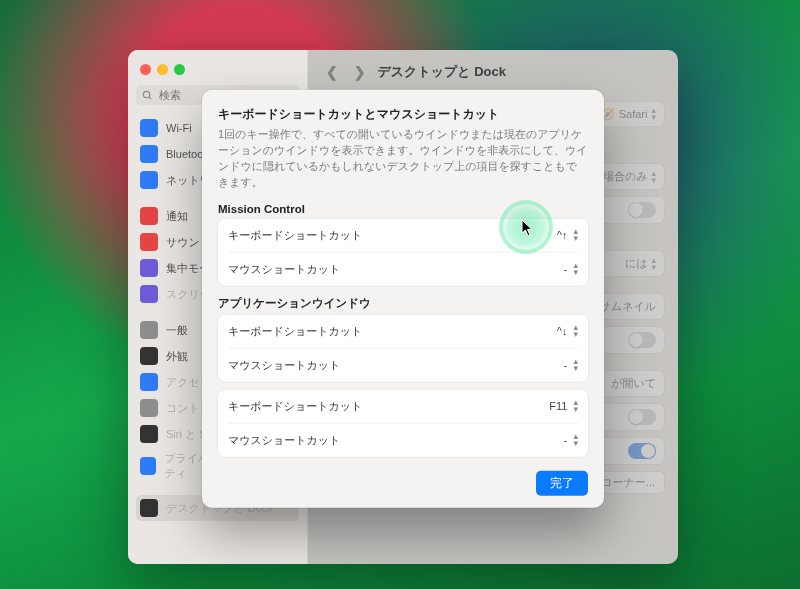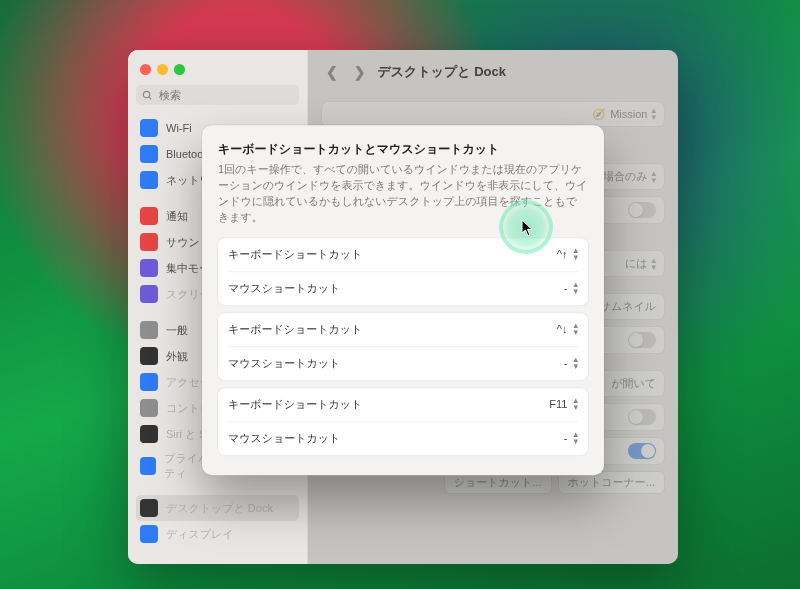--- a/index.html
+++ b/index.html
@@ -170,39 +170,35 @@
         </div>
         <div class="side-item">
           <span class="side-icon" style="background: rgb(47, 123, 246);"></span>
           <span class="label dim">プライバシーとセキュリティ</span>
         </div>
         <div class="side-group-gap"></div>
         <div class="side-item selected">
           <span class="side-icon" style="background: rgb(51, 51, 51);"></span>
           <span class="label dim">デスクトップと Dock</span>
         </div>
-        <div class="side-item">
-          <span class="side-icon" style="background: rgb(47, 123, 246);"></span>
-          <span class="label dim">ディスプレイ</span>
-        </div>
       </div>
   </div>
 
   <div class="main">
     <div class="toolbar">
       <span class="nav-btn">❮</span>
       <span class="nav-btn">❯</span>
       <span>デスクトップと Dock</span>
     </div>
     <div class="content">
       <div class="right-pill">
         <span></span>
         <span class="right-select">
             <span>🧭</span>
-            <span>Mission</span>
+            <span>Safari</span>
             <span class="stepper">
               <span>▴</span>
               <span>▾</span>
             </span>
           </span>
       </div>
       <div style="height:30px"></div>
       <div class="right-pill">
         <span></span>
           <span class="right-select">
@@ -256,20 +252,21 @@
       </div>
     </div>
 
     <div class="dim-layer"></div>
   </div>
 
   <div class="sheet">
     <h3>キーボードショートカットとマウスショートカット</h3>
     <p class="desc">1回のキー操作で、すべての開いているウインドウまたは現在のアプリケーションのウインドウを表示できます。ウインドウを非表示にして、ウインドウに隠れているかもしれないデスクトップ上の項目を探すこともできます。</p>
     <div id="sheet-sections">
+        <div class="section-title">Mission Control</div>
         <div class="card">
           <div class="row">
             <span class="k">キーボードショートカット</span>
             <span class="v">
               <span>^↑</span>
               <span class="stepper">
                 <span>▴</span>
                 <span>▾</span>
               </span>
             </span>
@@ -278,20 +275,21 @@
             <span class="k">マウスショートカット</span>
             <span class="v">
               <span>-</span>
               <span class="stepper">
                 <span>▴</span>
                 <span>▾</span>
               </span>
             </span>
           </div>
         </div>
+        <div class="section-title">アプリケーションウインドウ</div>
         <div class="card"><div class="row">
             <span class="k">キーボードショートカット</span>
             <span class="v">
               <span>^↓</span>
               <span class="stepper">
                 <span>▴</span>
                 <span>▾</span>
               </span>
             </span>
           </div><div class="row">
@@ -320,20 +318,23 @@
             <span class="v">
               <span>-</span>
               <span class="stepper">
                 <span>▴</span>
                 <span>▾</span>
               </span>
             </span>
           </div>
         </div>
       </div>
+    <div class="sheet-footer">
+      <span class="done-btn">完了</span>
+    </div>
   </div>
 
 </div>
 
 <div class="click-ring">
   <span class="cursor">
     <svg width="14" height="18" viewBox="0 0 14 18">
         <path d="M1 1 L1 14 L4.5 11 L7 17 L9 16 L6.5 10.5 L11 10.5 Z" fill="#000" stroke="#fff" stroke-width="1"></path>
       </svg>
   </span>

